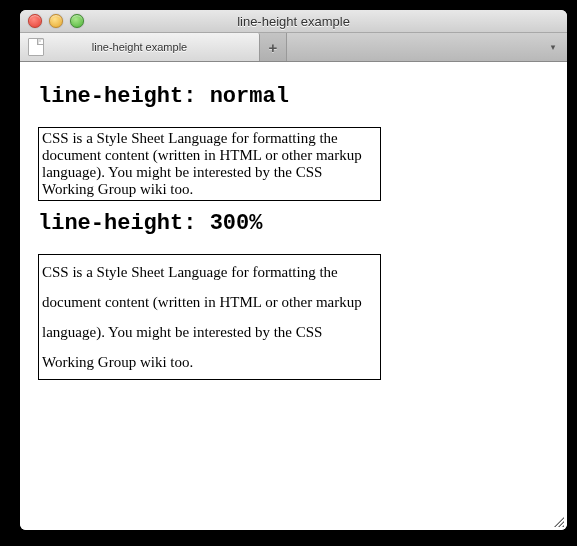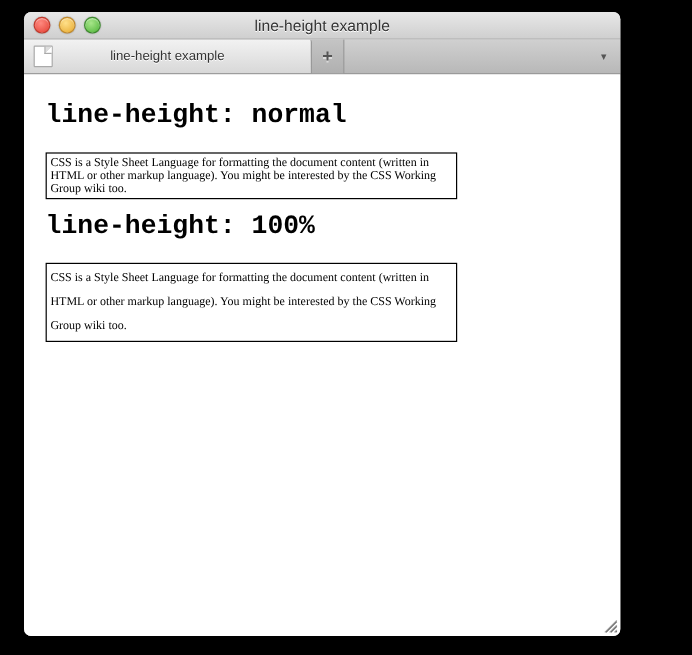--- a/index.html
+++ b/index.html
@@ -8,21 +8,21 @@
     background: #000;
     width: 577px;
     height: 546px;
     font-family: "Lucida Grande", "Helvetica Neue", Arial, sans-serif;
     overflow: hidden;
   }
   .window {
     position: absolute;
     top: 10px;
     left: 20px;
-    width: 497px;
+    width: 547px;
     height: 520px;
     background: #ededed;
     border-radius: 6px;
     box-shadow: 0 8px 30px rgba(0,0,0,0.7);
     overflow: hidden;
   }
   .titlebar {
     height: 22px;
     background: linear-gradient(#e8e8e8, #cfcfcf);
     border-bottom: 1px solid #a8a8a8;
@@ -136,21 +136,21 @@
   }
   .content h2 {
     font-family: Liberation Mono, monospace;
     font-weight: bold;
     font-size: 22px;
     margin: 10px 0 18px 0;
   }
   .box {
     border: 1px solid #000;
     width: 335px;
-    font-size: 10px;
+    font-size: 15px;
     padding: 2px 3px;
     font-family: Georgia, "Times New Roman", serif;
   }
   .box.normal { line-height: normal; }
   .box.twohundred { line-height: 200%; }
   .resize-handle {
     position: absolute;
     right: 2px;
     bottom: 2px;
     width: 14px;
@@ -191,21 +191,21 @@
       <span>▾</span>
     </div>
   </div>
 
   <div class="content">
     <h2>line-height: normal</h2>
     <div class="box normal">
       <span>CSS is a Style Sheet Language for formatting the document content (written in HTML or other markup language). You might be interested by the CSS Working Group wiki too.</span>
     </div>
 
-    <h2>line-height: 100%</h2>
+    <h2>line-height: 300%</h2>
     <div class="box twohundred">
       <span>CSS is a Style Sheet Language for formatting the document content (written in HTML or other markup language). You might be interested by the CSS Working Group wiki too.</span>
     </div>
 
     <div class="resize-handle">
       <svg width="14" height="14">
         <line x1="3" y1="13" x2="13" y2="3" stroke="#aaa" stroke-width="1"></line>
         <line x1="7" y1="13" x2="13" y2="7" stroke="#aaa" stroke-width="1"></line>
         <line x1="11" y1="13" x2="13" y2="11" stroke="#aaa" stroke-width="1"></line>
         <line x1="4" y1="13" x2="13" y2="4" stroke="#666" stroke-width="1"></line>

